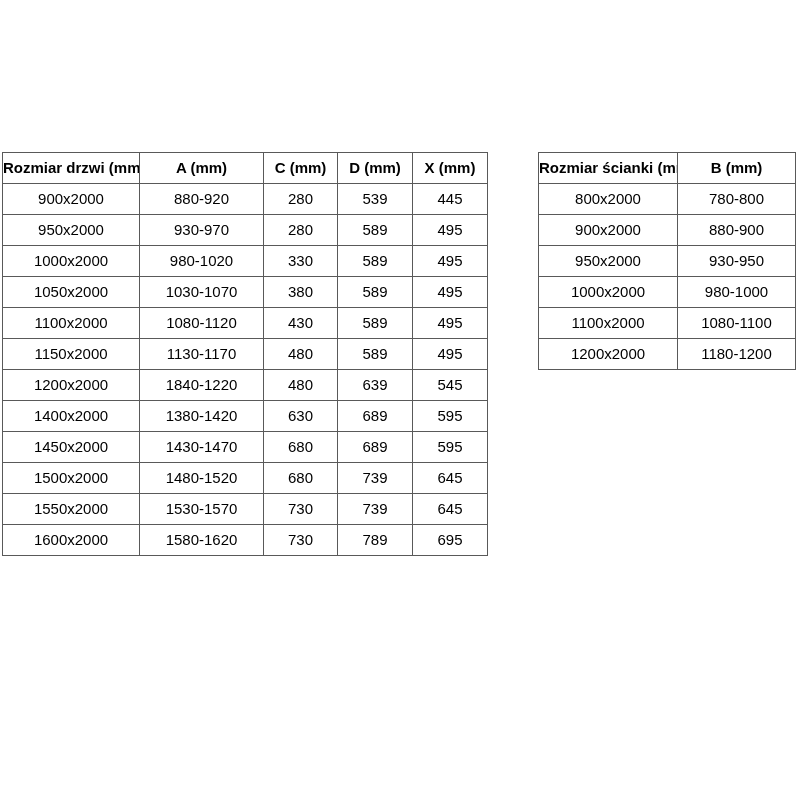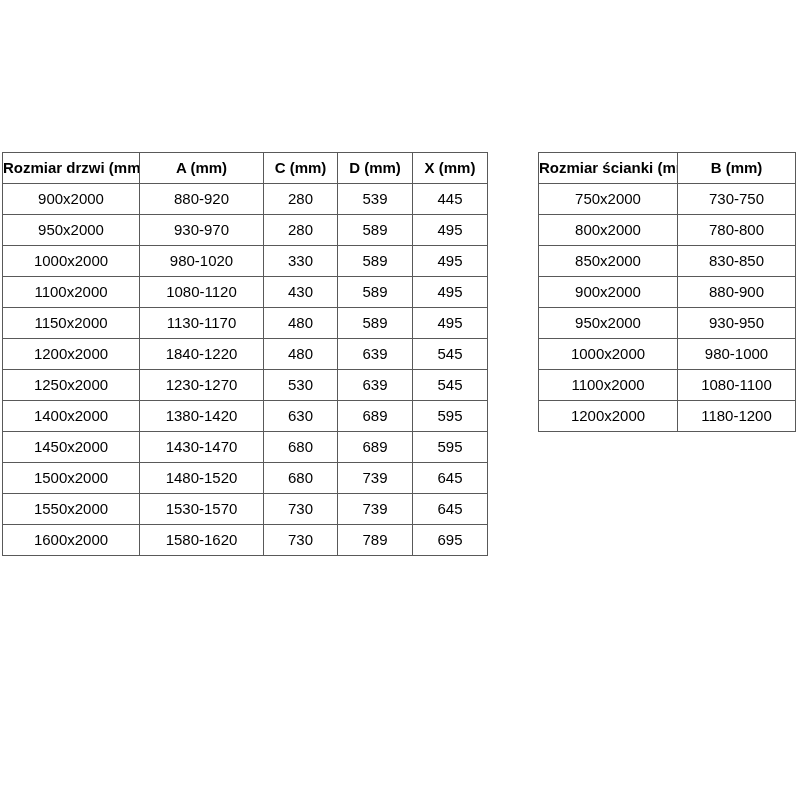--- a/index.html
+++ b/index.html
@@ -89,44 +89,44 @@
           <td>495</td>
         </tr>
         <tr>
           <td>1000x2000</td>
           <td>980-1020</td>
           <td>330</td>
           <td>589</td>
           <td>495</td>
         </tr>
         <tr>
+          <td>1050x2000</td>
+          <td>1030-1070</td>
+          <td>380</td>
+          <td>589</td>
+          <td>495</td>
+        </tr>
+        <tr>
           <td>1100x2000</td>
           <td>1080-1120</td>
           <td>430</td>
           <td>589</td>
           <td>495</td>
         </tr>
         <tr>
           <td>1150x2000</td>
           <td>1130-1170</td>
           <td>480</td>
           <td>589</td>
           <td>495</td>
         </tr>
         <tr>
           <td>1200x2000</td>
           <td>1840-1220</td>
           <td>480</td>
-          <td>639</td>
-          <td>545</td>
-        </tr>
-        <tr>
-          <td>1250x2000</td>
-          <td>1230-1270</td>
-          <td>530</td>
           <td>639</td>
           <td>545</td>
         </tr>
         <tr>
           <td>1400x2000</td>
           <td>1380-1420</td>
           <td>630</td>
           <td>689</td>
           <td>595</td>
         </tr>
@@ -167,32 +167,24 @@
         <col class="c-b">
     </colgroup>
   <thead>
         <tr>
           <th>Rozmiar ścianki (mm)</th>
           <th>B (mm)</th>
         </tr>
       </thead>
       <tbody>
         <tr>
-          <td>750x2000</td>
-          <td>730-750</td>
-        </tr>
-        <tr>
           <td>800x2000</td>
           <td>780-800</td>
         </tr>
         <tr>
-          <td>850x2000</td>
-          <td>830-850</td>
-        </tr>
-        <tr>
           <td>900x2000</td>
           <td>880-900</td>
         </tr>
         <tr>
           <td>950x2000</td>
           <td>930-950</td>
         </tr>
         <tr>
           <td>1000x2000</td>
           <td>980-1000</td>

